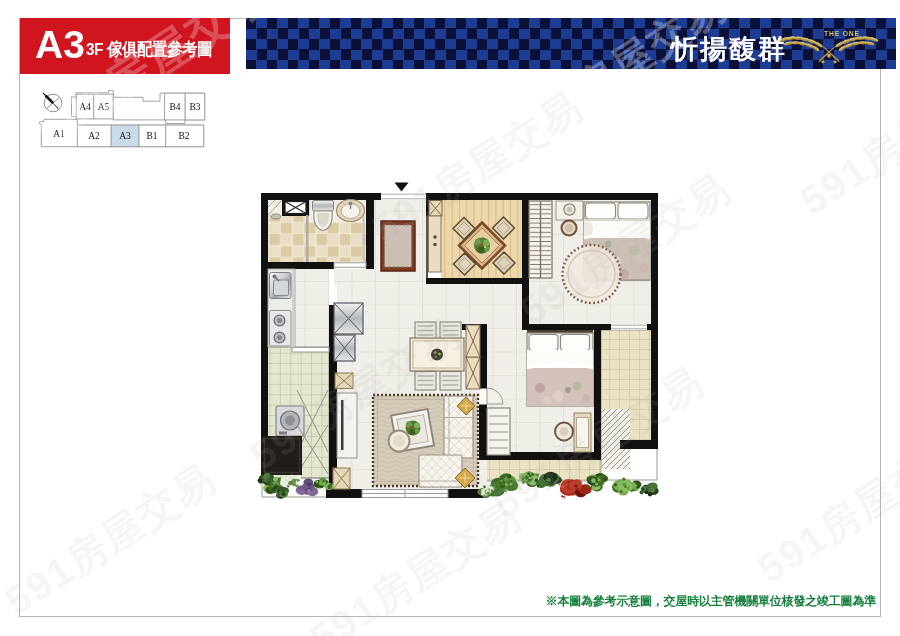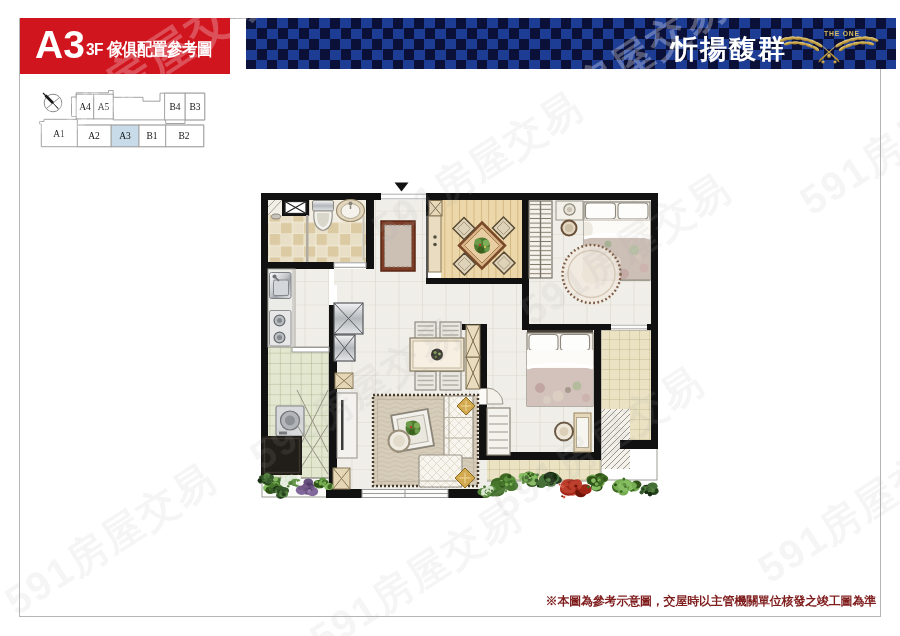--- a/index.html
+++ b/index.html
@@ -7,21 +7,21 @@
 #page{position:relative;width:900px;height:636px;}
 .panel{position:absolute;left:19px;top:18px;width:860px;height:597px;border:1px solid #b5b5b5;background:#fff;}
 .redbox{position:absolute;left:20px;top:18px;width:210px;height:56px;background:#d0151f;z-index:3;}
 .redbox .a3{position:absolute;left:15px;top:5px;color:#fff;font-size:39px;font-weight:700;}
 .redbox .sub{position:absolute;left:66px;top:21px;color:#fff;font-size:15.5px;font-weight:700;letter-spacing:-0.5px;white-space:nowrap;transform:scale(1,1.12);transform-origin:left center;}
 .bluebar{position:absolute;left:246px;top:18px;width:650px;height:51px;z-index:3;
 background:repeating-conic-gradient(#1d3c94 0% 25%, #0b1038 0% 50%) 0px 0px/21px 21px;}
 .bluebar .name{position:absolute;left:425px;top:13px;color:#fff;font-size:27px;font-weight:700;letter-spacing:2px;}
 .wm{position:absolute;color:rgba(170,170,170,0.12);font-size:40px;font-weight:700;white-space:nowrap;transform:rotate(-33deg);z-index:6;letter-spacing:2px;}
 .wmw{color:rgba(255,255,255,0.22);}
-.disc{position:absolute;right:24px;top:593px;color:#7f1d1d;font-size:12px;font-weight:700;letter-spacing:-0.2px;z-index:4;}
+.disc{position:absolute;right:24px;top:593px;color:#15803d;font-size:12px;font-weight:700;letter-spacing:-0.2px;z-index:4;}
 </style>
 </head>
 <body>
 <div id="page">
 <div class="panel"></div>
 <div class="redbox">
       <span class="a3">A3</span>
       <span class="sub">3F 傢俱配置參考圖</span>
     </div>
 <div class="bluebar">

